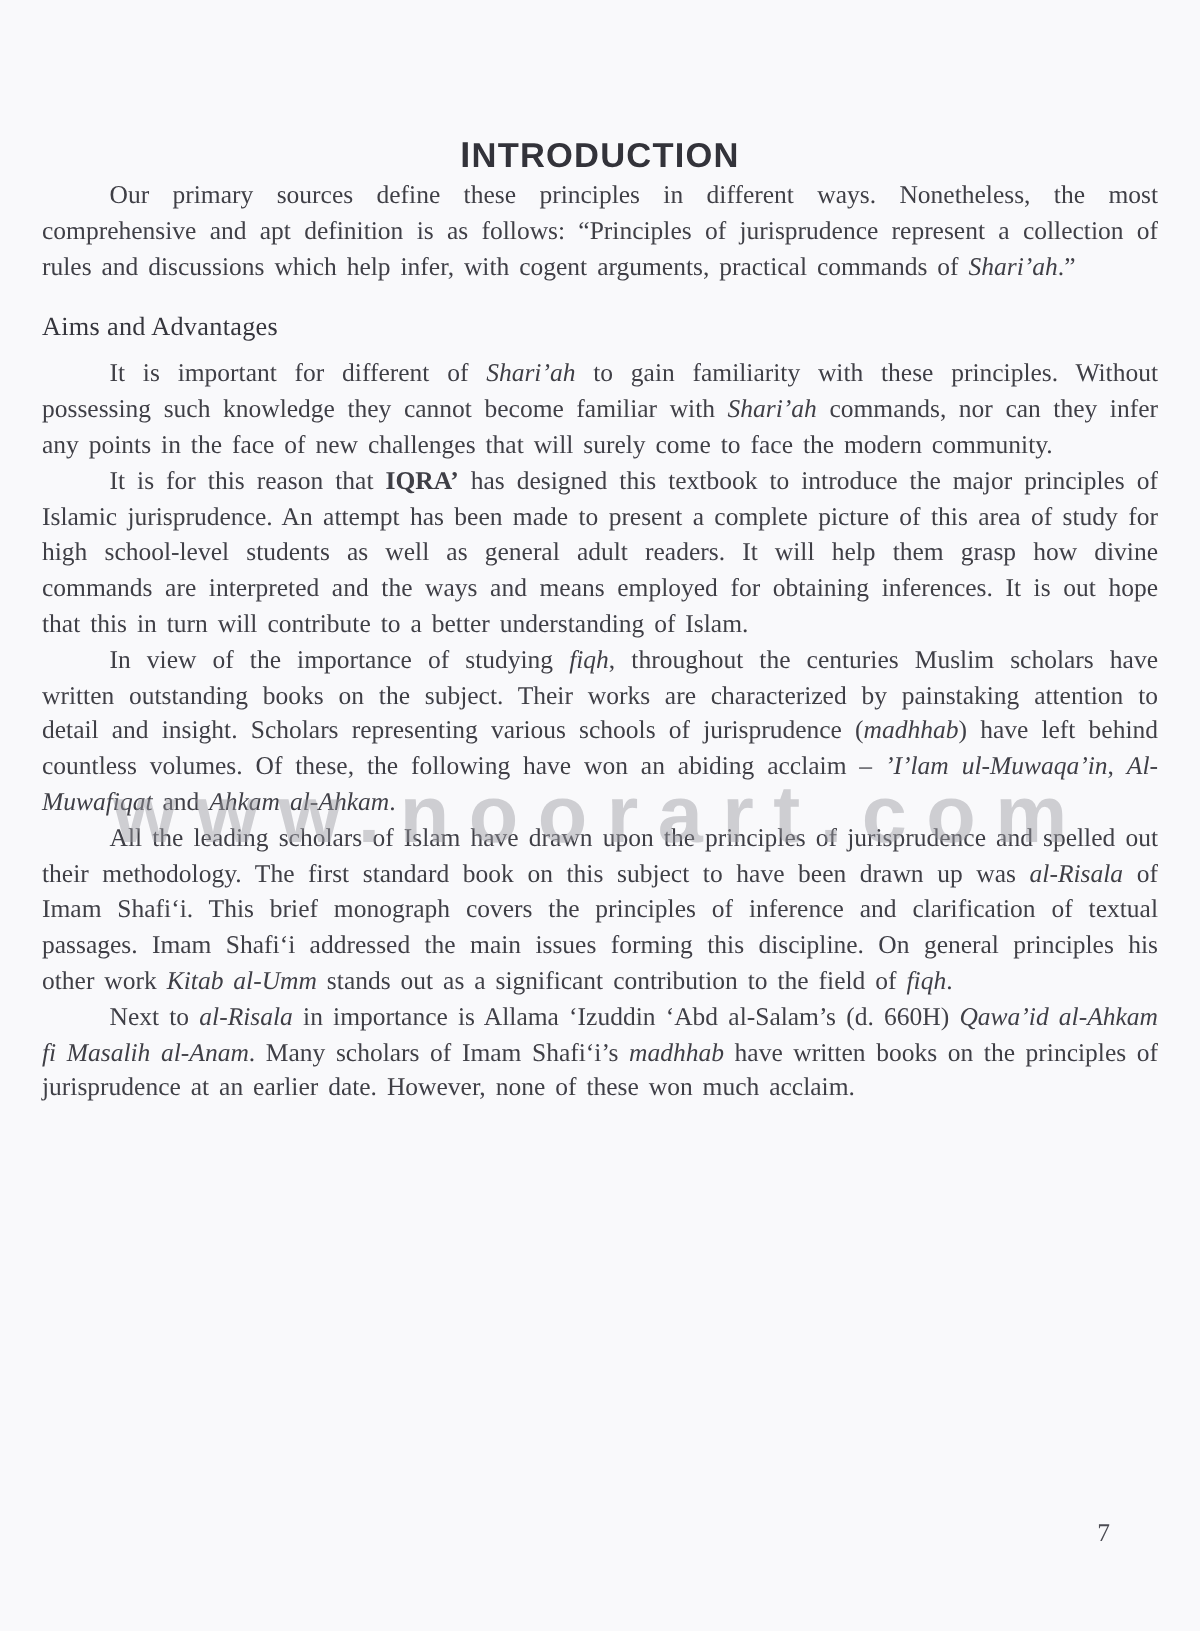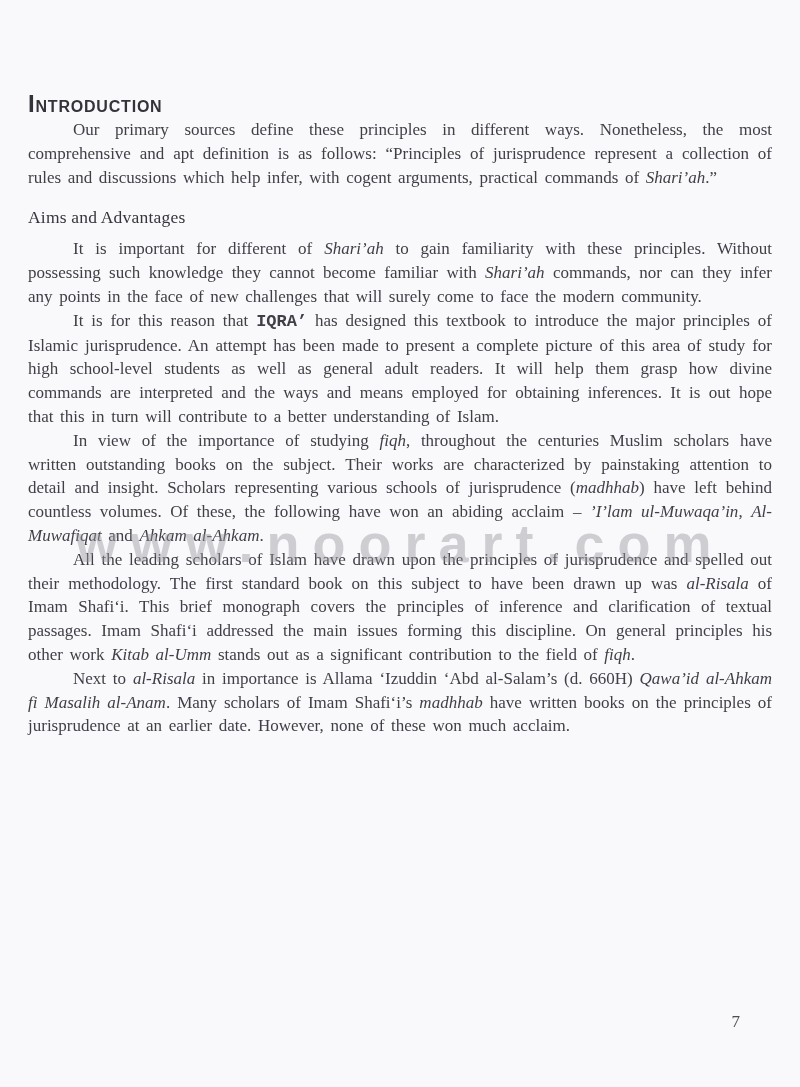--- a/index.html
+++ b/index.html
@@ -14,24 +14,25 @@
   .page {
     position: absolute;
     inset: 0;
     padding: 0 28px;
     box-sizing: border-box;
   }
   .page-heading {
     margin: 90px 0 0 0;
     font-family: "Liberation Sans", sans-serif;
     font-weight: 800;
-    font-size: 16px;
+    font-size: 23px;
     letter-spacing: 0.8px;
     color: #33333a;
     text-transform: uppercase;
+    text-align: center;
   }
   .page-heading::first-letter {
     font-size: 24px;
   }
   .body-copy p {
     margin: 0;
     font-size: 17px;
     line-height: 23.8px;
     text-align: justify;
     text-indent: 45px;
@@ -67,21 +68,21 @@
     position: absolute;
     top: 1012px;
     right: 60px;
     font-family: "Liberation Serif", serif;
     font-size: 17px;
     color: #4c4c53;
     z-index: 2;
   }
   .body-copy { position: relative; z-index: 1; }
   i { font-style: italic; }
-  b { font-weight: bold; font-family: Liberation Mono, monospace; }
+  b { font-weight: bold; }
 </style>
 </head>
 <body>
 
 <div class="page">
 
   <h1 class="page-heading">Introduction</h1>
 
   <div class="body-copy">
     <p><span>Our primary sources define these principles in different ways. Nonetheless, the most comprehensive and apt definition is as follows: “Principles of jurisprudence represent a collection of rules and discussions which help infer, with cogent arguments, practical commands of </span><i>Shari’ah</i><span>.”</span></p>

